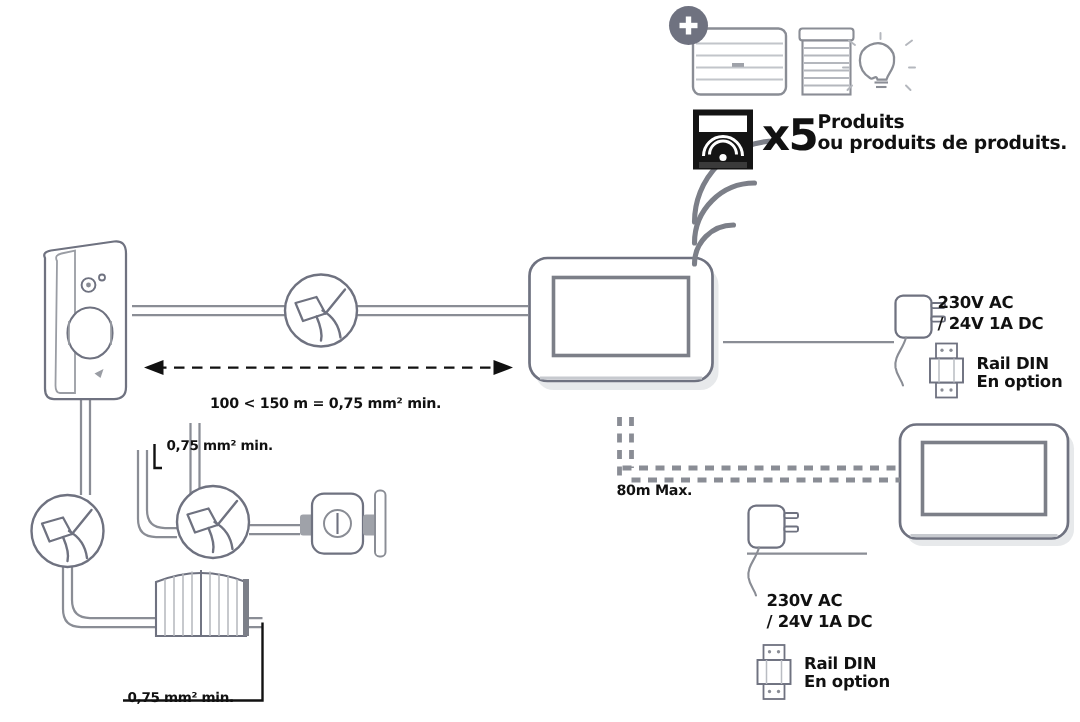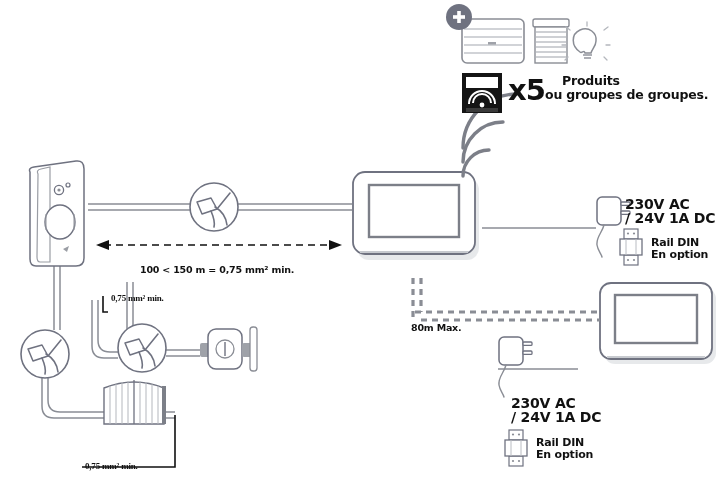--- a/index.html
+++ b/index.html
@@ -3,22 +3,22 @@
 <meta charset="utf-8">
 <style>
   html,body{margin:0;padding:0;background:#ffffff;}
   body{width:720px;height:481px;position:relative;overflow:hidden;
        font-family:"DejaVu Sans","Liberation Sans",sans-serif;}
   #stage{position:absolute;left:0;top:0;width:720px;height:412px;}
   #stage svg{position:absolute;left:0;top:0;}
   .lbl{position:absolute;color:#111111;font-weight:bold;letter-spacing:-0.2px;
        line-height:1.18;white-space:nowrap;}
   .lbl-cable{font-size:9.5px;text-align:center;}
-  .lbl-wire{font-size:9px;font-family:Liberation Serif, serif;}
-  .lbl-pwr{font-size:14px;}
+  .lbl-wire{font-size:9px;}
+  .lbl-pwr{font-size:11px;}
   .lbl-din{font-size:11px;}
   .lbl-50m{font-size:9.5px;}
   .lbl-x5{font-size:29px;font-weight:bold;letter-spacing:-1px;}
   .lbl-prod{font-size:12.5px;line-height:1.12;}
 </style>
 </head>
 <body>
 
 <div id="stage">
 
@@ -230,22 +230,22 @@
         <path d="M 469,104 A 13,13 0 0 1 495,104"></path>
       </g>
       <circle cx="482" cy="105" r="2.4" fill="#ffffff"></circle>
       <rect x="466" y="77" width="32" height="11" fill="#ffffff"></rect>
       <rect x="466" y="108" width="32" height="4" fill="#3a3a3a"></rect>
     </g>
   </svg>
 
   <div class="lbl lbl-x5" style="left:508px;top:73px;">x5</div>
 
-  <div class="lbl lbl-prod" style="left:562px;top:74px;">Produits</div>
-  <div class="lbl lbl-prod" style="left:545px;top:88px;">ou groupes de groupes.</div>
+  <div class="lbl lbl-prod" style="left:545px;top:74px;">Produits</div>
+  <div class="lbl lbl-prod" style="left:545px;top:88px;">ou produits de produits.</div>
 
   <div class="lbl lbl-cable" style="left:140px;top:264px;">100 &lt; 150 m = 0,75 mm² min.</div>
 
   <div class="lbl lbl-wire" style="left:111px;top:293px;">0,75 mm² min.</div>
 
   <div class="lbl lbl-wire" style="left:85px;top:461px;">0,75 mm² min.</div>
 
   <div class="lbl lbl-50m" style="left:411px;top:322px;">80m Max.</div>
 
   <div class="lbl lbl-pwr" style="left:625px;top:196px;">230V AC</div>

